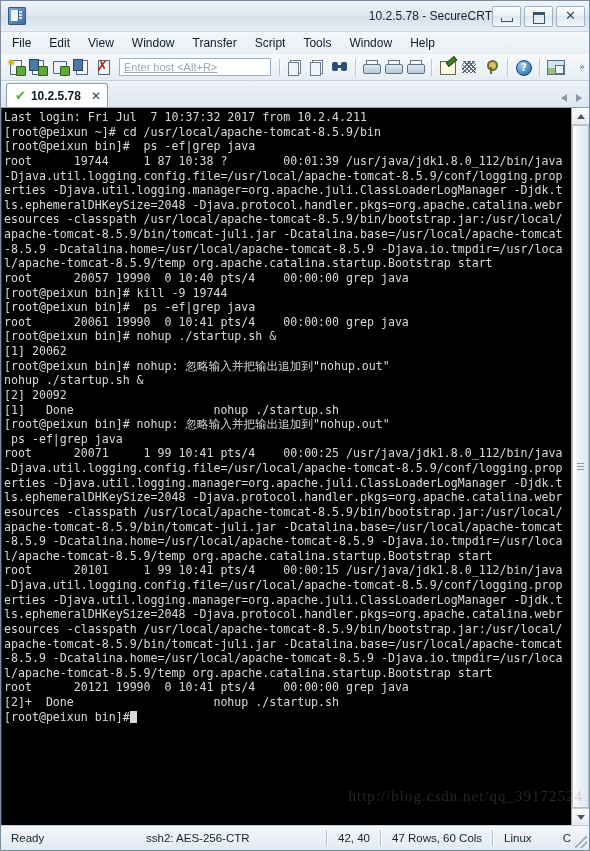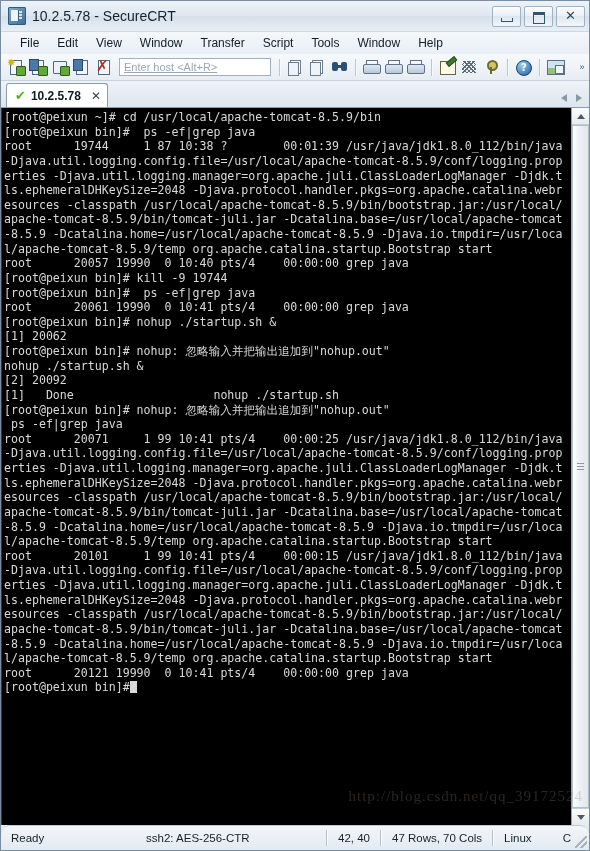--- a/index.html
+++ b/index.html
@@ -55,25 +55,26 @@
   }
   .app-icon:after {
     content: "";
     position: absolute;
     left: 10px; top: 3px;
     width: 3px; height: 2px;
     background: #d8e6f2;
     box-shadow: 0 3px 0 #d8e6f2, 0 6px 0 #d8e6f2;
   }
   .title-text {
-    font-size: 14px;
+    font-size: 12px;
     color: #12232f;
     flex: 1;
     white-space: nowrap;
     overflow: hidden;
+    text-align: right;
   }
   .win-buttons { display: flex; gap: 3px; flex: none; }
   .win-btn {
     width: 27px; height: 19px;
     background: linear-gradient(to bottom, #fcfdfe 0%, #eaf0f6 45%, #dde6ef 50%, #f2f6fa 100%);
     border: 1px solid #9fb2c4;
     border-radius: 2px;
     position: relative;
   }
   .win-btn.close {
@@ -98,21 +99,21 @@
     line-height: 18px;
     text-align: center;
     font-family: "DejaVu Sans", sans-serif;
   }
 
   
   .menubar {
     height: 22px;
     display: flex;
     align-items: center;
-    padding-left: 10px;
+    padding-left: 2px;
     background: linear-gradient(to bottom, #f4f7fa, #e9eff5);
     flex: none;
   }
   .menu-item {
     font-size: 12px;
     color: #101c26;
     padding: 2px 9px;
     white-space: nowrap;
     cursor: default;
   }
@@ -451,21 +452,20 @@
   .statusbar {
     height: 24px;
     display: flex;
     align-items: center;
     background: linear-gradient(to bottom, #f3f6fa, #e3eaf1);
     border-top: 1px solid #c0cbd6;
     font-size: 11.5px;
     color: #11212c;
     flex: none;
     position: relative;
-    border-radius: 9px;
   }
   .sb-cell {
     padding: 0 10px;
     height: 100%;
     display: flex;
     align-items: center;
     white-space: nowrap;
   }
   .sb-div {
     width: 1px; height: 16px;
@@ -599,20 +599,21 @@
       <span class="tab-close">✕</span>
     </div>
     <div class="tab-nav">
       <span class="tri tri-l"></span>
       <span class="tri tri-r"></span>
     </div>
   </div>
 
   <div class="term-wrap">
     <div class="term" id="terminal">
+        <div class="line">Last login: Fri Jul  7 10:37:32 2017 from 10.2.4.211</div>
         <div class="line">[root@peixun ~]# cd /usr/local/apache-tomcat-8.5.9/bin</div>
         <div class="line">[root@peixun bin]#  ps -ef|grep java</div>
         <div class="line">root      19744     1 87 10:38 ?        00:01:39 /usr/java/jdk1.8.0_112/bin/java</div>
         <div class="line">-Djava.util.logging.config.file=/usr/local/apache-tomcat-8.5.9/conf/logging.prop</div>
         <div class="line">erties -Djava.util.logging.manager=org.apache.juli.ClassLoaderLogManager -Djdk.t</div>
         <div class="line">ls.ephemeralDHKeySize=2048 -Djava.protocol.handler.pkgs=org.apache.catalina.webr</div>
         <div class="line">esources -classpath /usr/local/apache-tomcat-8.5.9/bin/bootstrap.jar:/usr/local/</div>
         <div class="line">apache-tomcat-8.5.9/bin/tomcat-juli.jar -Dcatalina.base=/usr/local/apache-tomcat</div>
         <div class="line">-8.5.9 -Dcatalina.home=/usr/local/apache-tomcat-8.5.9 -Djava.io.tmpdir=/usr/loca</div>
         <div class="line">l/apache-tomcat-8.5.9/temp org.apache.catalina.startup.Bootstrap start</div>
@@ -638,20 +639,21 @@
         <div class="line">l/apache-tomcat-8.5.9/temp org.apache.catalina.startup.Bootstrap start</div>
         <div class="line">root      20101     1 99 10:41 pts/4    00:00:15 /usr/java/jdk1.8.0_112/bin/java</div>
         <div class="line">-Djava.util.logging.config.file=/usr/local/apache-tomcat-8.5.9/conf/logging.prop</div>
         <div class="line">erties -Djava.util.logging.manager=org.apache.juli.ClassLoaderLogManager -Djdk.t</div>
         <div class="line">ls.ephemeralDHKeySize=2048 -Djava.protocol.handler.pkgs=org.apache.catalina.webr</div>
         <div class="line">esources -classpath /usr/local/apache-tomcat-8.5.9/bin/bootstrap.jar:/usr/local/</div>
         <div class="line">apache-tomcat-8.5.9/bin/tomcat-juli.jar -Dcatalina.base=/usr/local/apache-tomcat</div>
         <div class="line">-8.5.9 -Dcatalina.home=/usr/local/apache-tomcat-8.5.9 -Djava.io.tmpdir=/usr/loca</div>
         <div class="line">l/apache-tomcat-8.5.9/temp org.apache.catalina.startup.Bootstrap start</div>
         <div class="line">root      20121 19990  0 10:41 pts/4    00:00:00 grep java</div>
+        <div class="line">[2]+  Done                    nohup ./startup.sh</div>
         <div class="line">[root@peixun bin]#<span class="cursor-block"></span></div>
       </div>
     <div class="vscroll">
       <div class="vs-btn">
         <span class="tri-u"></span>
       </div>
       <div class="vs-track">
         <div class="vs-thumb">
           <span class="vs-grip"></span>
         </div>
@@ -662,20 +664,20 @@
     </div>
     <div class="watermark">http://blog.csdn.net/qq_39172524</div>
   </div>
 
   <div class="statusbar">
     <div class="sb-cell" style="width:115px">Ready</div>
     <div class="sb-cell" style="width:170px">ssh2: AES-256-CTR</div>
     <div class="sb-div"></div>
     <div class="sb-cell">42, 40</div>
     <div class="sb-div"></div>
-    <div class="sb-cell">47 Rows, 70 Cols</div>
+    <div class="sb-cell">47 Rows, 60 Cols</div>
     <div class="sb-div"></div>
     <div class="sb-cell">Linux</div>
     <div class="sb-cell sb-c">C</div>
     <div class="sb-grip"></div>
   </div>
 
 </div>
 
 </body></html>

